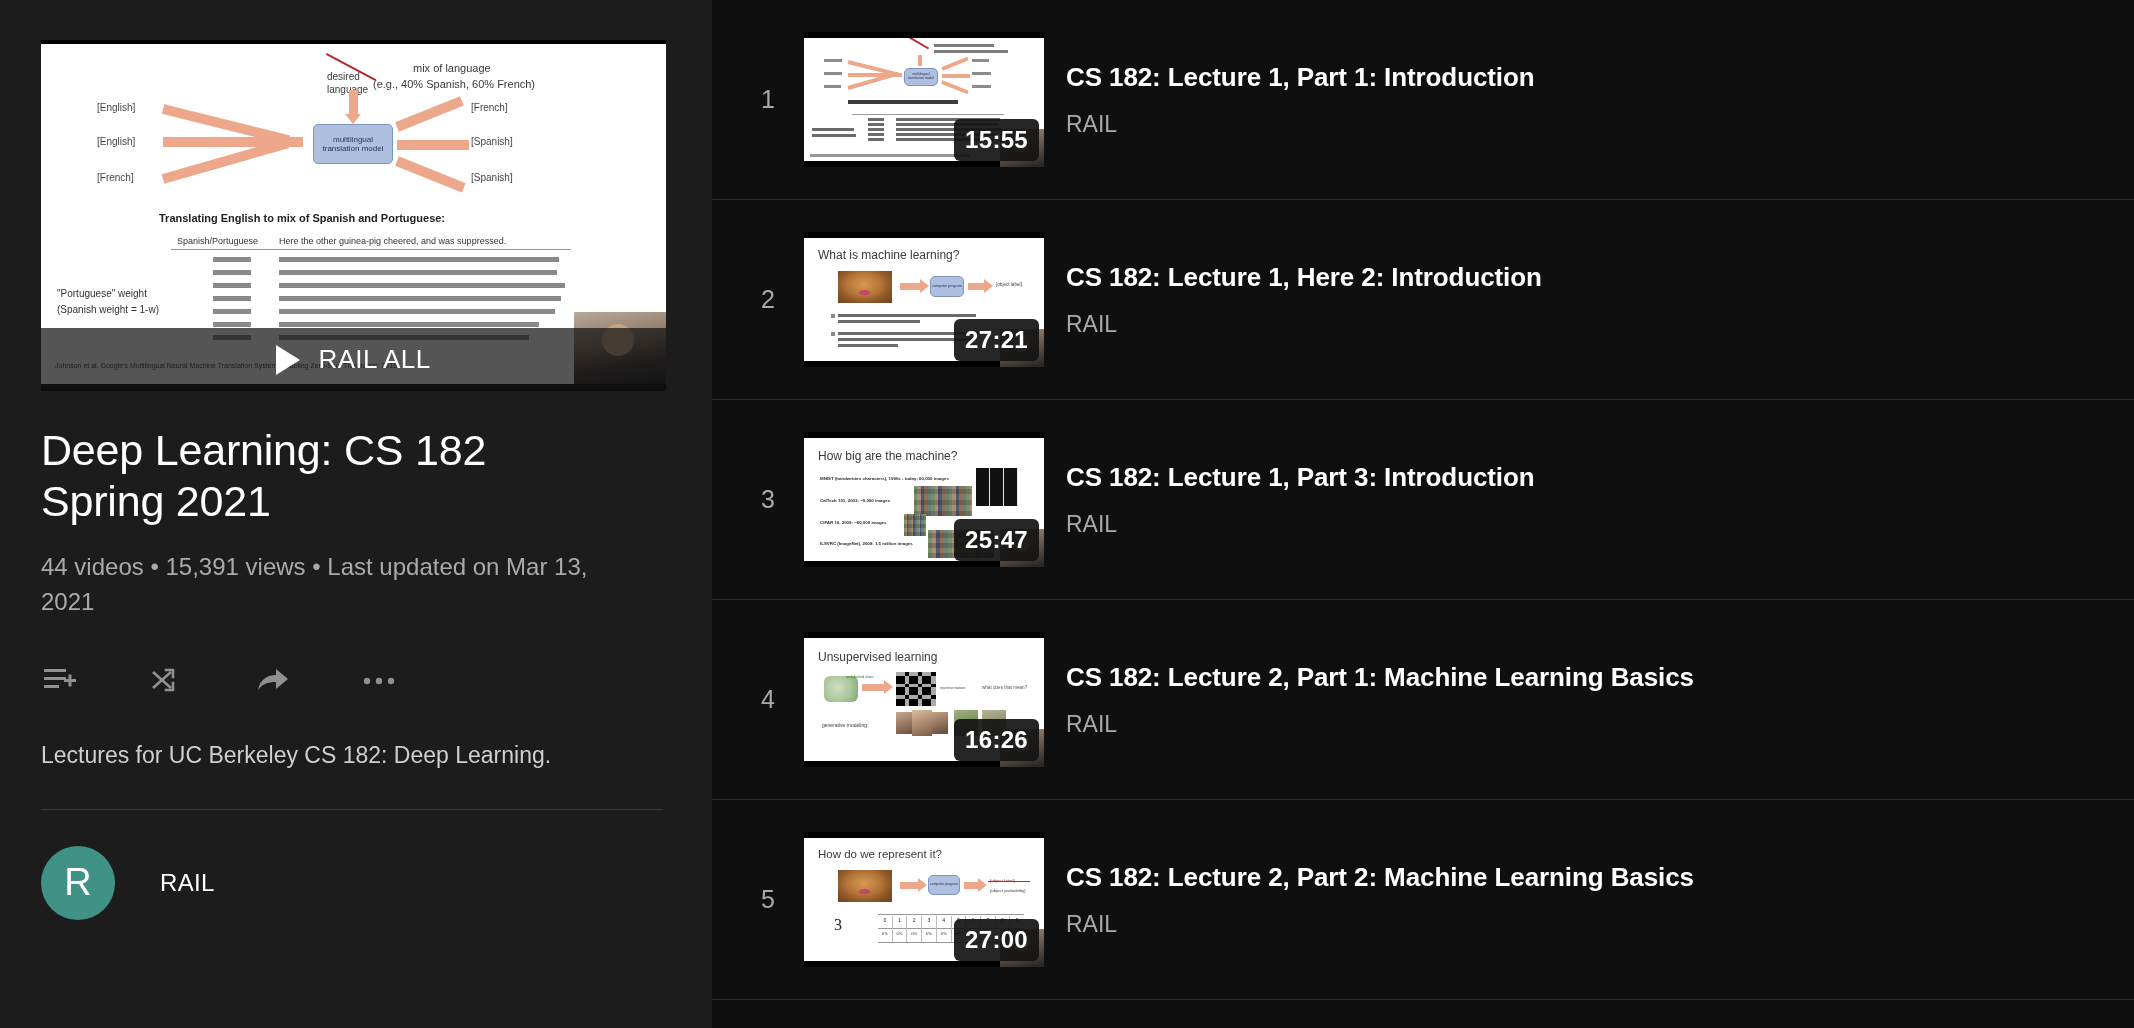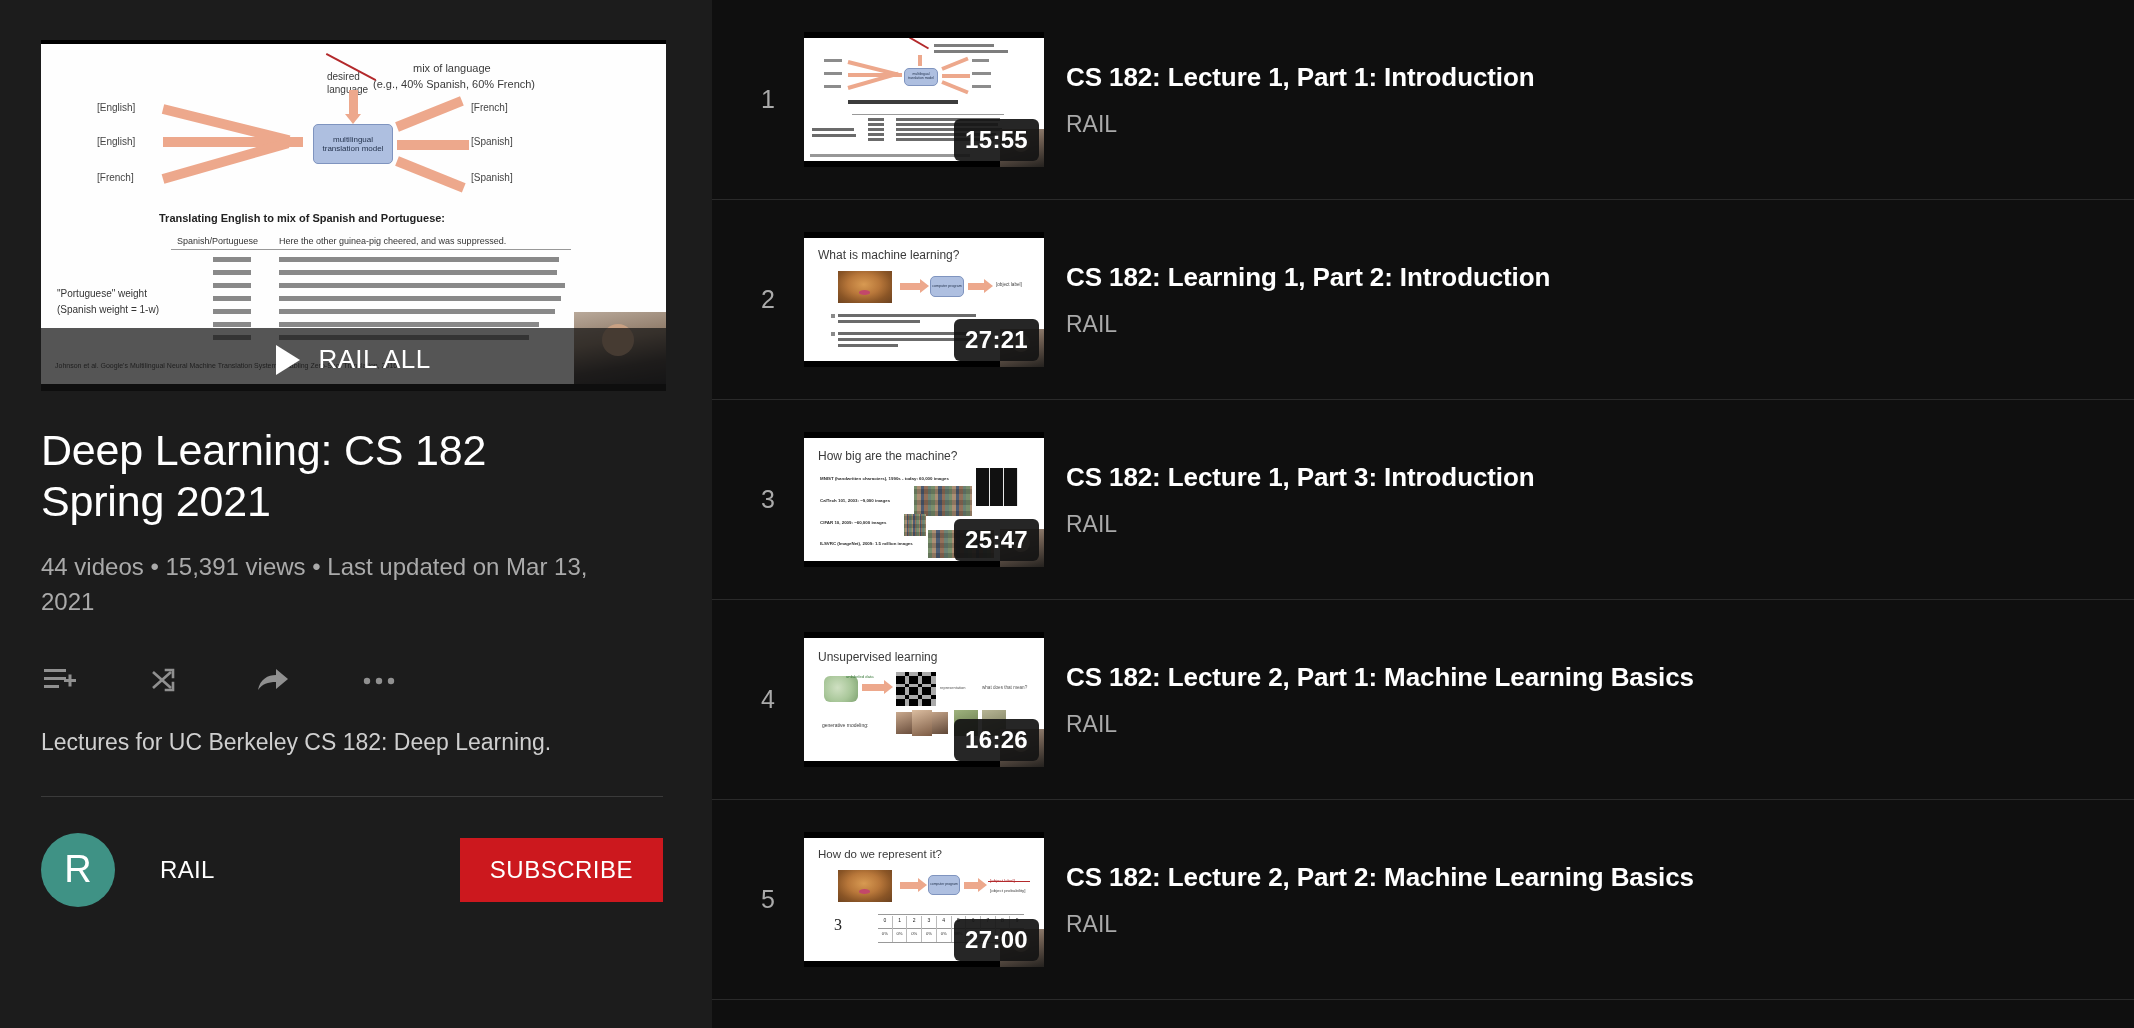--- a/index.html
+++ b/index.html
@@ -76,21 +76,21 @@
     margin-top: 42px;
     display: flex; align-items: center; gap: 66px;
   }
   .icon-btn {
     width: 40px; height: 40px;
     display: flex; align-items: center; justify-content: center;
     cursor: pointer;
   }
   .icon-btn svg { display:block; }
   .pl-desc {
-    margin-top: 28px;
+    margin-top: 41px;
     color: #cfcfcf; font-size: 23px;
   }
   .pl-divider {
     margin-top: 40px;
     width: 622px; height: 1px; background: #3a3a3a;
   }
   .channel-row {
     margin-top: 36px;
     display: flex; align-items: center;
     width: 622px;
@@ -317,21 +317,20 @@
         </svg>
       </div>
     </div>
 
     <div class="pl-desc">Lectures for UC Berkeley CS 182: Deep Learning.</div>
     <div class="pl-divider"></div>
 
     <div class="channel-row">
       <div class="avatar">R</div>
       <div class="channel-name">RAIL</div>
-      <button class="subscribe-btn">SUBSCRIBE</button>
     </div>
   </div>
 
   <div class="right-panel">
 
     <div class="video-row">
       <div class="row-index">1</div>
       <div class="row-thumb">
         <div class="slide">
           <div style="position:absolute;left:130px;top:6px;width:60px;height:3px;background:#7d7d7d;"></div>
@@ -393,21 +392,21 @@
           <div class="txtline" style="left:34px;top:94px;width:140px;height:2.6px;"></div>
           <div class="txtline" style="left:34px;top:100px;width:134px;height:2.6px;"></div>
           <div class="txtline" style="left:34px;top:106px;width:60px;height:2.6px;"></div>
           <div style="position:absolute;left:27px;top:76px;width:4px;height:4px;background:#8a8a8a;"></div>
           <div style="position:absolute;left:27px;top:94px;width:4px;height:4px;background:#8a8a8a;"></div>
         </div>
         <div class="rt-webcam"></div>
         <div class="duration">27:21</div>
       </div>
       <div class="row-text">
-        <div class="row-title">CS 182: Learning 1, Part 2: Introduction</div>
+        <div class="row-title">CS 182: Lecture 1, Here 2: Introduction</div>
         <div class="row-channel">RAIL</div>
       </div>
     </div>
 
     <div class="video-row">
       <div class="row-index">3</div>
       <div class="row-thumb">
         <div class="slide">
           <div class="sl-title" style="left:14px;top:11px;font-size:12px;color:#3a3a3a;">How big are the machine?</div>
           <div class="digitgrid" style="left:172px;top:30px;width:42px;height:38px;"></div>

